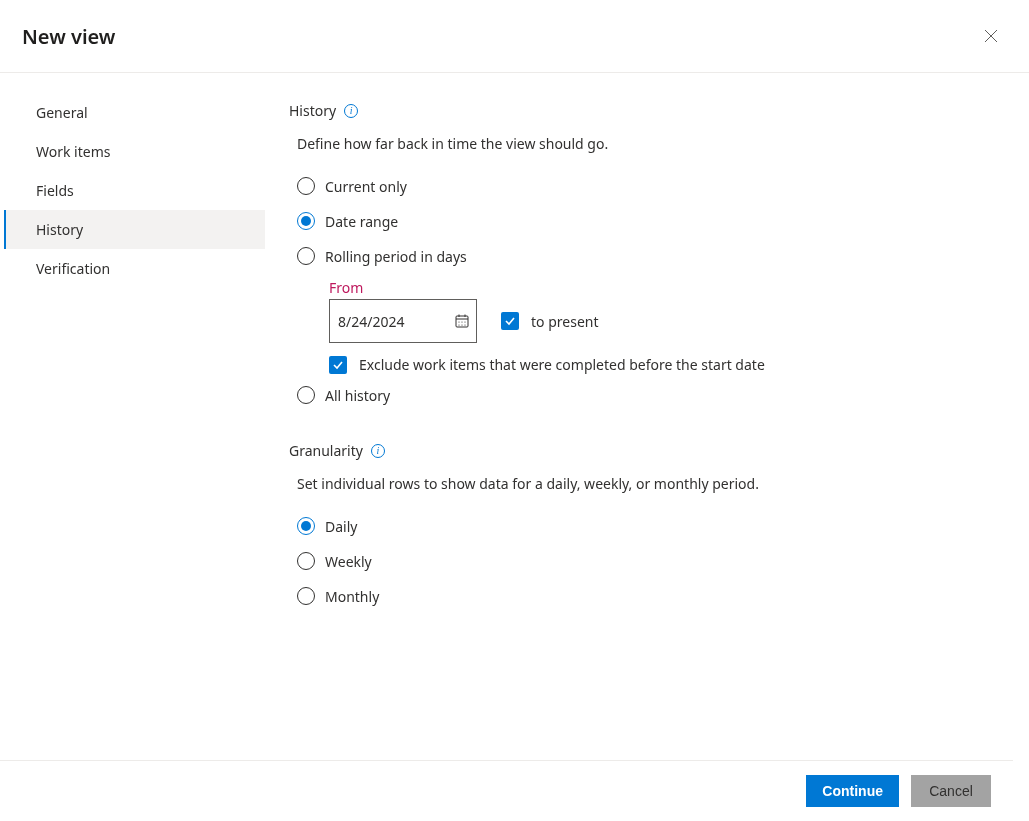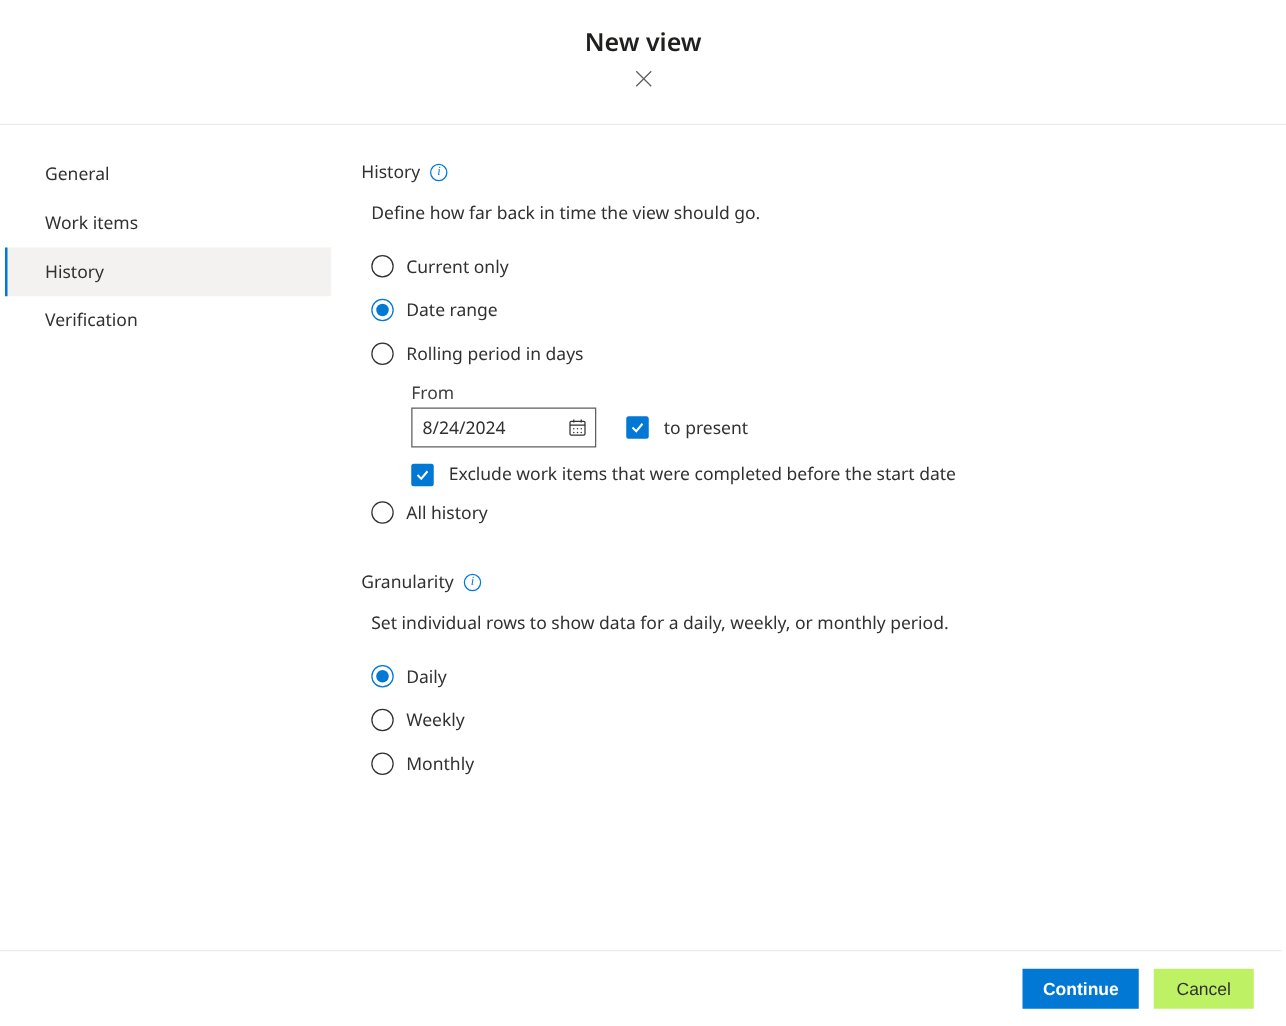--- a/index.html
+++ b/index.html
@@ -14,21 +14,20 @@
       height: 821px;
       position: relative;
       overflow: hidden;
     }
     .header {
       padding: 20px 22px 20px 22px;
       display: flex;
       justify-content: space-between;
       align-items: center;
       border-bottom: 1px solid #edebe9;
-      flex-direction: column;
     }
     .title {
       font-size: 20px;
       font-weight: 600;
       color: #201f1e;
     }
     .close-btn {
       width: 32px;
       height: 32px;
       display: flex;
@@ -120,34 +119,34 @@
     .radio-label {
       font-size: 14px;
     }
     .date-range-sub {
       margin-left: 40px;
       margin-top: 4px;
       margin-bottom: 4px;
     }
     .from-label {
       font-size: 14px;
-      color: #404040;
+      color: #be185d;
       margin-bottom: 2px;
     }
     .from-row {
       display: flex;
       align-items: center;
       gap: 24px;
     }
     .date-input {
       display: flex;
       align-items: center;
       justify-content: space-between;
       border: 1px solid #605e5c;
-      height: 32px;
+      height: 44px;
       width: 148px;
       padding: 0 6px 0 8px;
       font-size: 14px;
     }
     .cal-icon {
       width: 16px;
       height: 16px;
       display:flex;
       align-items:center;
       justify-content:center;
@@ -176,21 +175,21 @@
       align-items:center;
       gap: 12px;
     }
     .granularity-section {
       margin-top: 28px;
     }
     .footer {
       position: absolute;
       bottom: 0;
       left: 0;
-      right: 4px;
+      right: 16px;
       border-top: 1px solid #edebe9;
       padding: 14px 22px;
       display: flex;
       justify-content: flex-end;
       gap: 12px;
     }
     .btn {
       height: 32px;
       padding: 0 16px;
       font-size: 14px;
@@ -200,21 +199,21 @@
       align-items: center;
       justify-content: center;
       min-width: 80px;
     }
     .btn-primary {
       background: #0078d4;
       color: #fff;
       font-weight:600;
     }
     .btn-default {
-      background: #bef264;
+      background: #a3a3a3;
       color: #323130;
       text-align: center;
     }
   </style>
 </head>
 <body>
 
 <div class="header">
   <div class="title">New view</div>
   <div class="close-btn">
@@ -224,20 +223,23 @@
   </div>
 </div>
 
 <div class="body">
   <div class="sidebar">
     <div class="sidebar-item">
       <span>General</span>
     </div>
     <div class="sidebar-item">
       <span>Work items</span>
+    </div>
+    <div class="sidebar-item">
+      <span>Fields</span>
     </div>
     <div class="sidebar-item selected">
       <span>History</span>
     </div>
     <div class="sidebar-item">
       <span>Verification</span>
     </div>
   </div>
 
   <div class="content">

